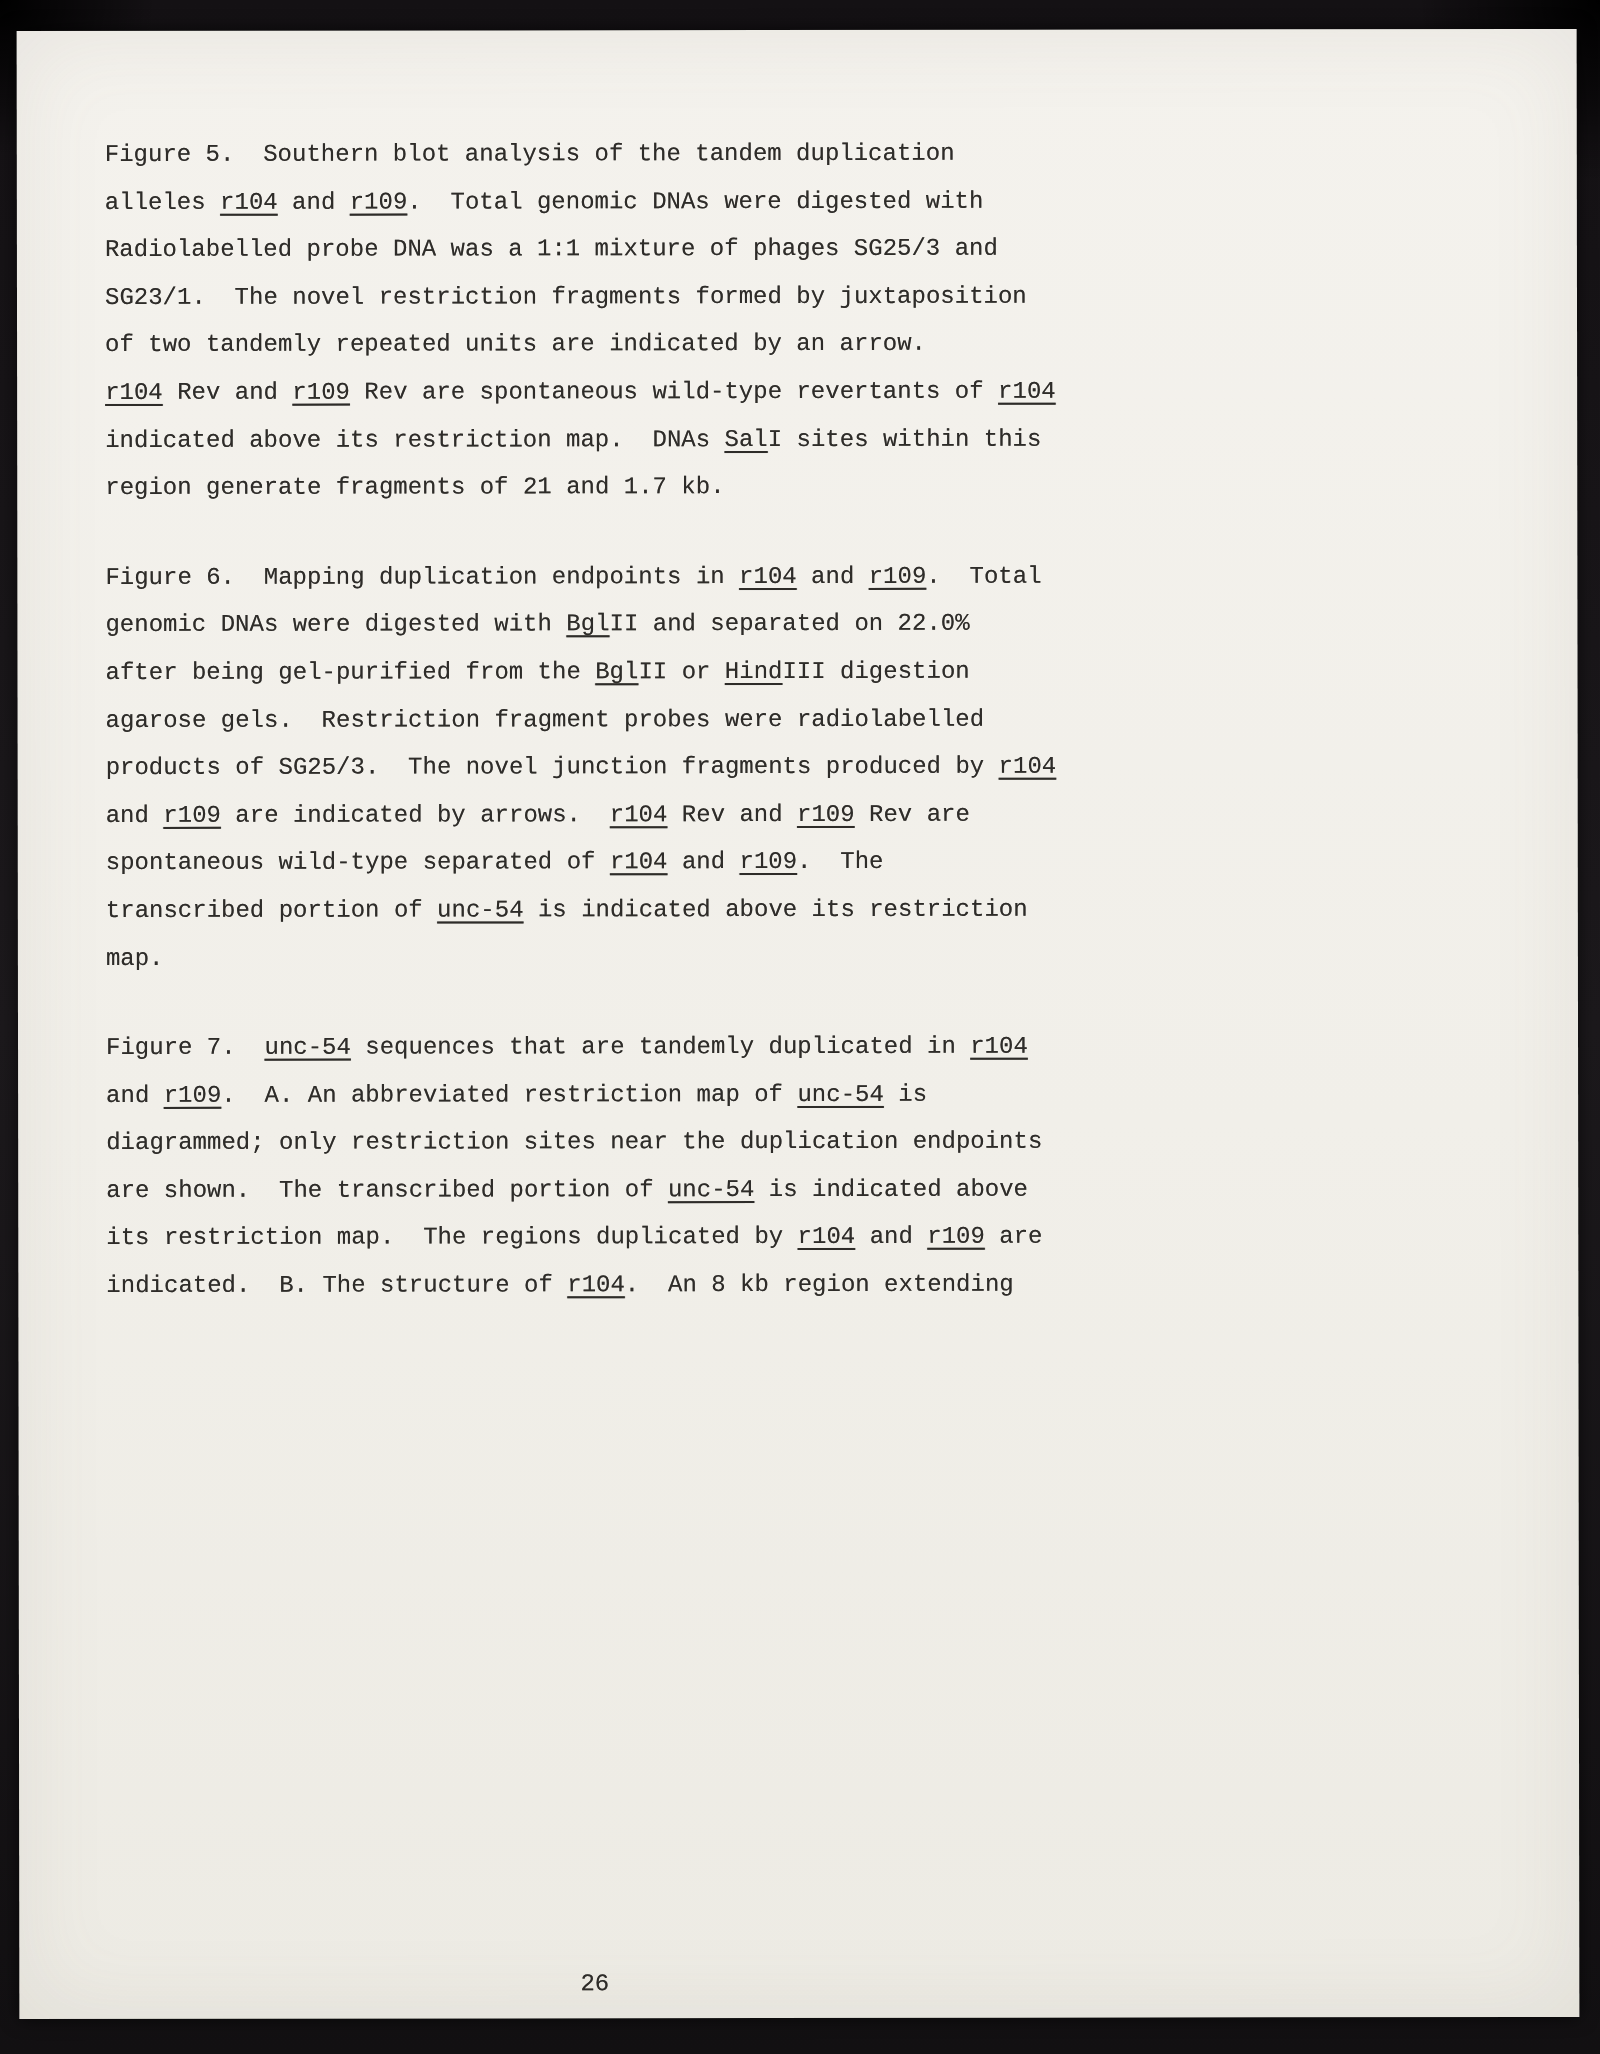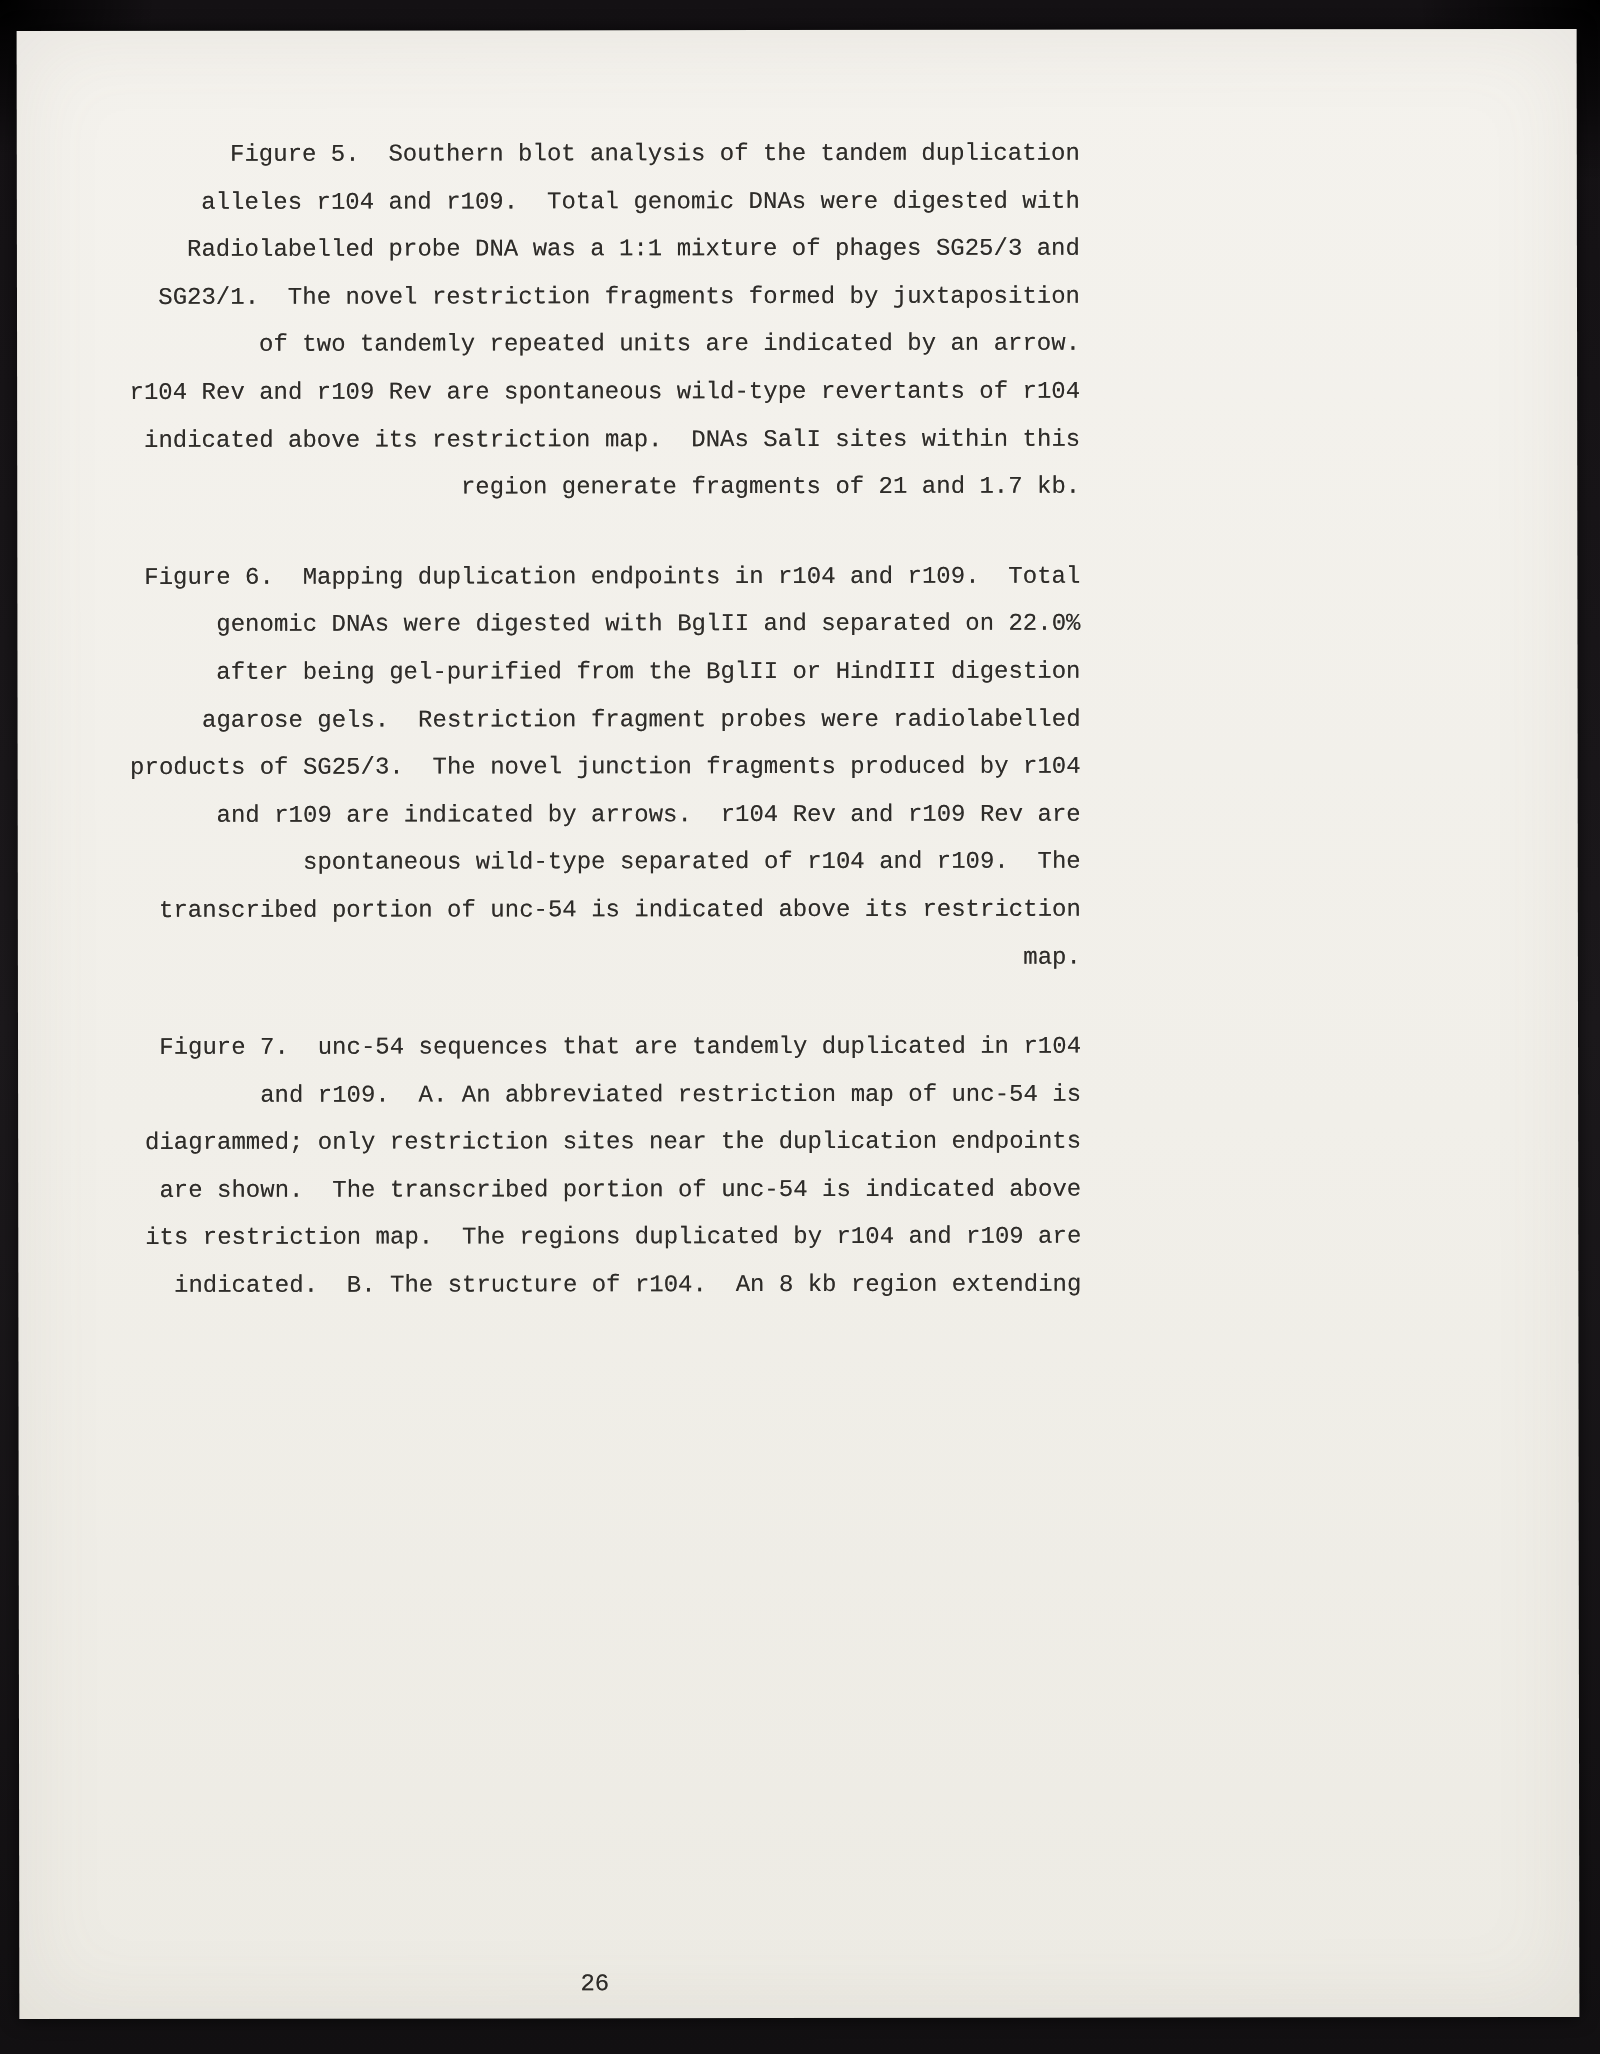--- a/index.html
+++ b/index.html
@@ -37,23 +37,23 @@
     color: #2e2c29;
     font-size: 24px;
     line-height: 47.6px;
     text-shadow: 0 0 0.5px rgba(46,44,41,0.55);
   }
   .paragraph {
     margin: 0 0 42px 0;
   }
   .line {
     white-space: pre-wrap;
-    text-align: right;
   }
   .u {
+    text-decoration: underline;
     text-decoration-thickness: 1.5px;
     text-underline-offset: 5px;
   }
   .page-number {
     position: absolute;
     left: 88px;
     top: 1930px;
     width: 975px;
     text-align: center;
     color: #2e2c29;

